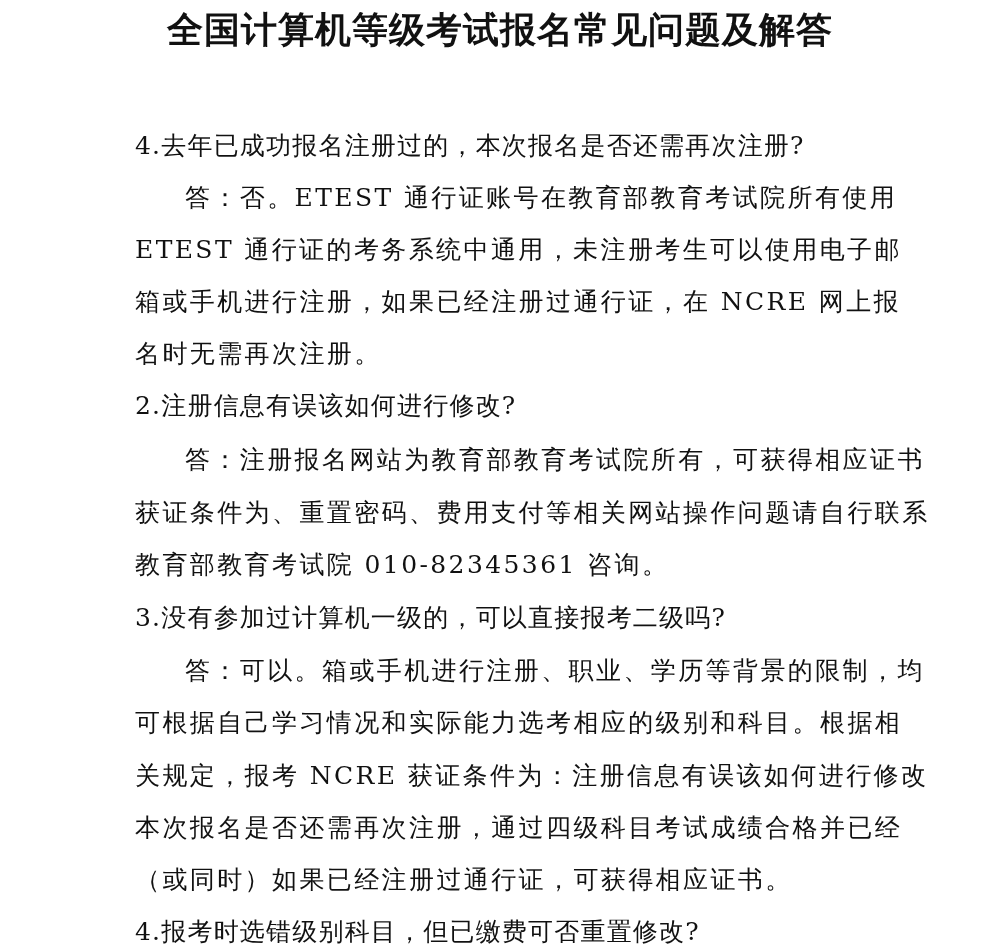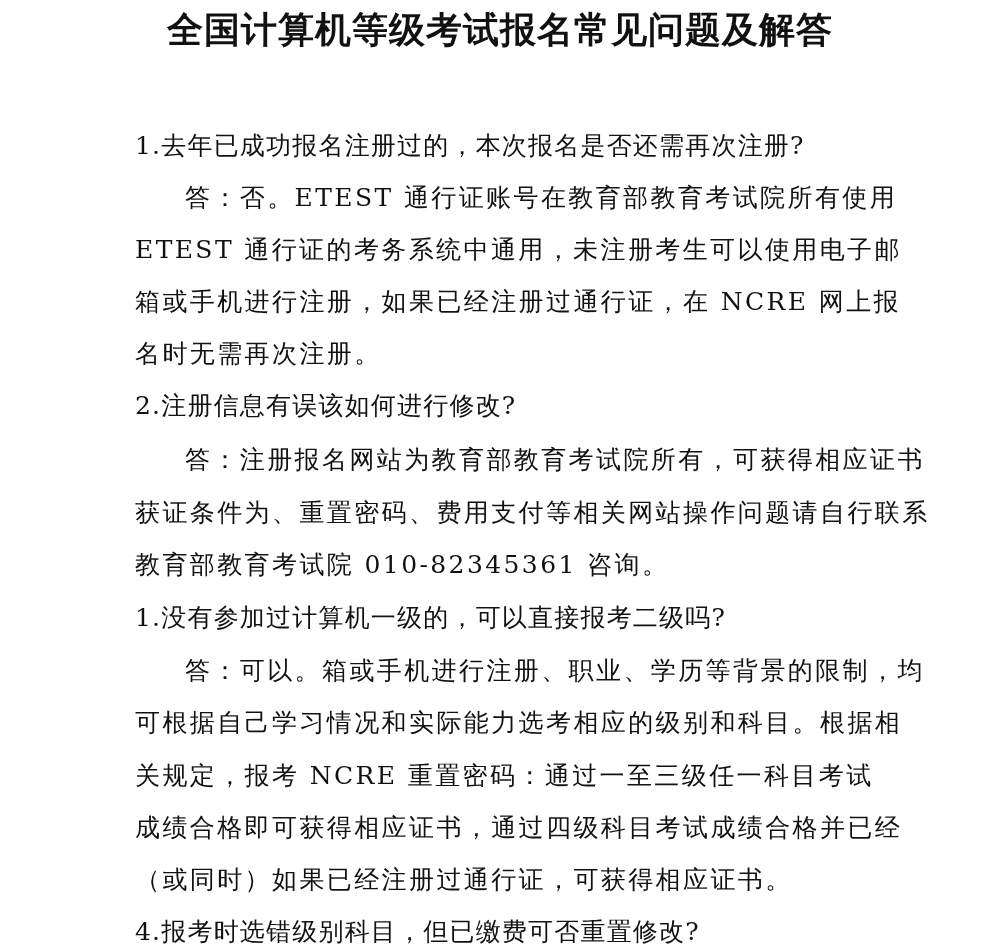--- a/index.html
+++ b/index.html
@@ -38,32 +38,32 @@
   }
   .line.indent { left: 185px; }
   .line.q { letter-spacing: 1.2px; }
 </style>
 </head>
 <body>
 
 <div>
   <div class="title">全国计算机等级考试报名常见问题及解答</div>
 
-  <div class="line q" style="top:130px">1.去年已成功报名注册过的，本次报名是否还需再次注册?</div>
+  <div class="line q" style="top:130px">4.去年已成功报名注册过的，本次报名是否还需再次注册?</div>
   <div class="line indent" style="top:182px">答：否。ETEST 通行证账号在教育部教育考试院所有使用</div>
   <div class="line" style="top:234px">ETEST 通行证的考务系统中通用，未注册考生可以使用电子邮</div>
   <div class="line" style="top:286px">箱或手机进行注册，如果已经注册过通行证，在 NCRE 网上报</div>
   <div class="line" style="top:338px">名时无需再次注册。</div>
 
   <div class="line q" style="top:390px">2.注册信息有误该如何进行修改?</div>
   <div class="line indent" style="top:444px">答：注册报名网站为教育部教育考试院所有，可获得相应证书</div>
   <div class="line" style="top:497px">获证条件为、重置密码、费用支付等相关网站操作问题请自行联系</div>
   <div class="line" style="top:549px">教育部教育考试院 010-82345361 咨询。</div>
 
-  <div class="line q" style="top:602px">1.没有参加过计算机一级的，可以直接报考二级吗?</div>
+  <div class="line q" style="top:602px">3.没有参加过计算机一级的，可以直接报考二级吗?</div>
   <div class="line indent" style="top:655px">答：可以。箱或手机进行注册、职业、学历等背景的限制，均</div>
   <div class="line" style="top:707px">可根据自己学习情况和实际能力选考相应的级别和科目。根据相</div>
-  <div class="line" style="top:760px">关规定，报考 NCRE 重置密码：通过一至三级任一科目考试</div>
-  <div class="line" style="top:812px">成绩合格即可获得相应证书，通过四级科目考试成绩合格并已经</div>
+  <div class="line" style="top:760px">关规定，报考 NCRE 获证条件为：注册信息有误该如何进行修改</div>
+  <div class="line" style="top:812px">本次报名是否还需再次注册，通过四级科目考试成绩合格并已经</div>
   <div class="line" style="top:864px">（或同时）如果已经注册过通行证，可获得相应证书。</div>
 
   <div class="line q" style="top:916px">4.报考时选错级别科目，但已缴费可否重置修改?</div>
 </div>
 
 </body></html>

